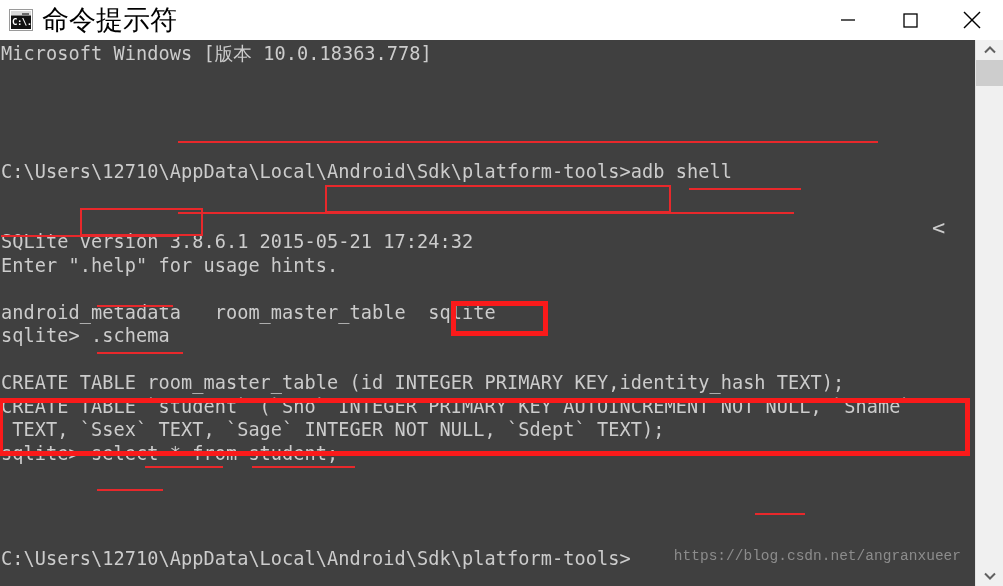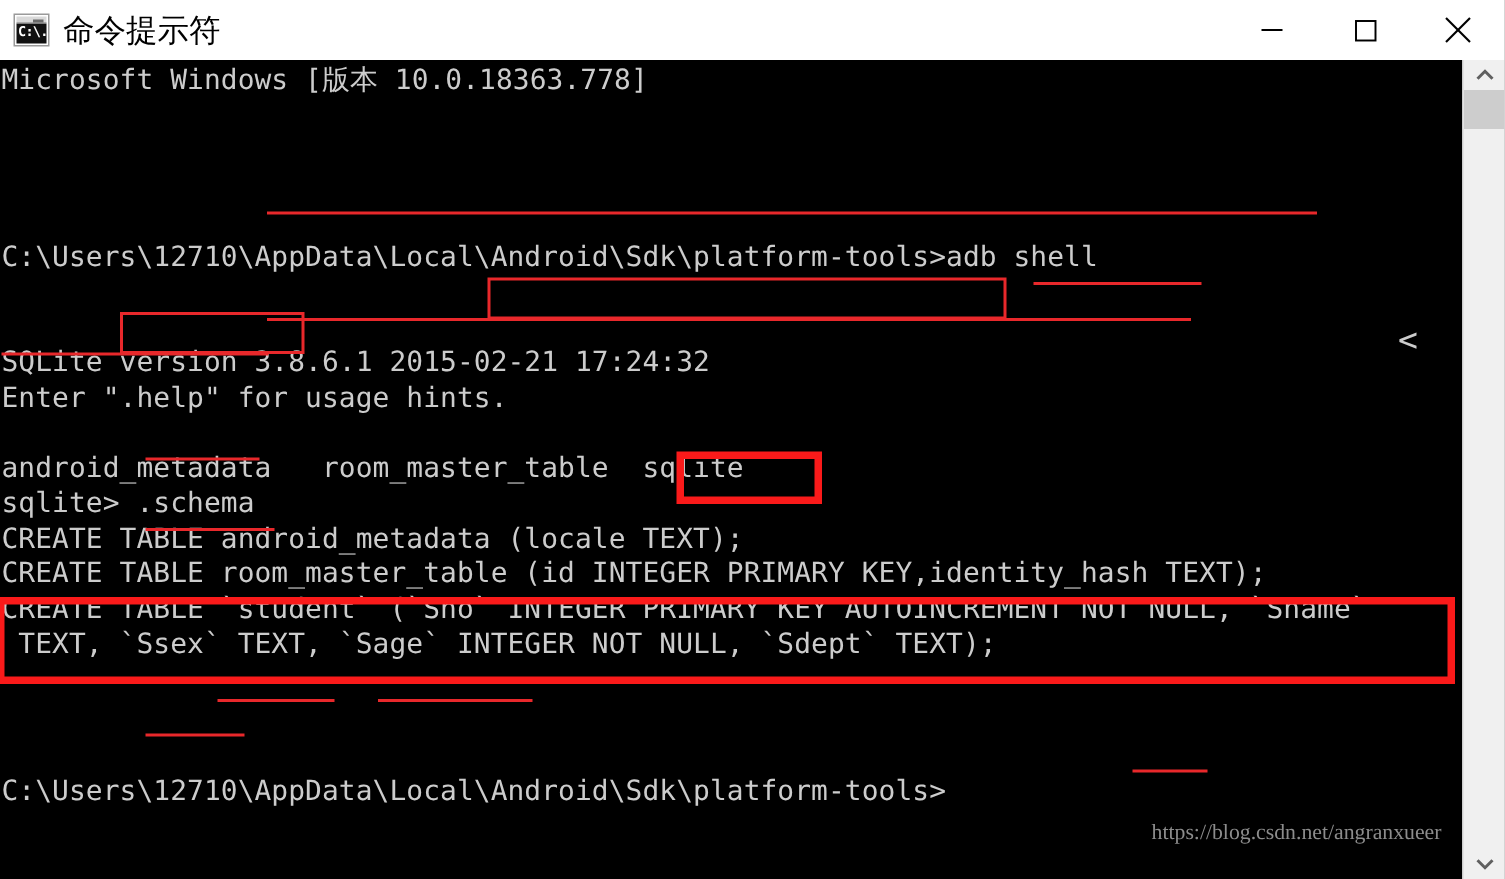--- a/index.html
+++ b/index.html
@@ -61,21 +61,21 @@
     text-align: left;
     padding-left: 1px;
     box-sizing: border-box;
     letter-spacing: -0.5px;
     overflow: hidden;
   }
   .title-text {
     position: absolute;
     left: 42px;
     top: 7px;
-    font-size: 21px;
+    font-size: 27px;
     line-height: 26px;
     color: #000000;
     font-family: "DejaVu Sans", sans-serif;
     white-space: nowrap;
   }
   .win-controls {
     position: absolute;
     right: 0; top: 0;
     height: 40px;
     display: flex;
@@ -90,21 +90,21 @@
     border: none;
     cursor: default;
   }
   .win-btn svg { display: block; }
   
   .terminal {
     position: absolute;
     left: 0; top: 40px;
     width: 975px;
     height: 546px;
-    background: #000000;
+    background: #404040;
     overflow: hidden;
   }
   .term-inner {
     position: relative;
     width: 100%;
     height: 100%;
   }
   .line {
     position: absolute;
     left: 1px;
@@ -138,21 +138,21 @@
   }
   .box-thick {
     border: 5px solid #fa1a1a;
     box-sizing: border-box;
   }
   
   .watermark {
     position: absolute;
     right: 14px;
     bottom: 22px;
-    font-family: Liberation Serif, serif;
+    font-family: Liberation Mono, monospace;
     font-size: 14.5px;
     color: #8c8c8c;
     white-space: nowrap;
   }
   
   .scrollbar {
     position: absolute;
     right: 0; top: 40px;
     width: 28px;
     height: 546px;
@@ -214,30 +214,30 @@
     </div>
   </div>
 
   <div class="terminal">
     <div class="term-inner">
 
       <div class="line" style="top:2px">Microsoft Windows [版本 10.0.18363.778]</div>
       <div class="line" style="top:49px"></div>
       <div class="line" style="top:96px"></div>
       <div class="line" style="top:119.5px">C:\Users\12710\AppData\Local\Android\Sdk\platform-tools&gt;adb shell</div>
-      <div class="line" style="top:190px">SQLite version 3.8.6.1 2015-02-21 17:24:32</div>
+      <div class="line" style="top:190px">SQLite version 3.8.6.1 2015-05-21 17:24:32</div>
       <div class="line" style="top:213.5px">Enter ".help" for usage hints.</div>
       <div class="line" style="top:260.5px">android_metadata   room_master_table  sqlite</div>
       <div class="line" style="top:284px">sqlite&gt; .schema</div>
-      <div class="line" style="top:307.5px">CREATE TABLE android_metadata (locale TEXT);</div>
       <div class="line" style="top:331px">CREATE TABLE room_master_table (id INTEGER PRIMARY KEY,identity_hash TEXT);</div>
       <div class="line" style="top:354.5px">CREATE TABLE `student` (`Sno` INTEGER PRIMARY KEY AUTOINCREMENT NOT NULL, `Sname`</div>
       <div class="line" style="top:378px"> TEXT, `Ssex` TEXT, `Sage` INTEGER NOT NULL, `Sdept` TEXT);</div>
+      <div class="line" style="top:401.5px">sqlite&gt; select * from student;</div>
       <div class="line" style="top:472px"></div>
-      <div class="line" style="top:476px">C:\Users\12710\AppData\Local\Android\Sdk\platform-tools&gt;</div>
+      <div class="line" style="top:507px">C:\Users\12710\AppData\Local\Android\Sdk\platform-tools&gt;</div>
 
       <div class="chev" style="left:932px; top:176px">&lt;</div>
 
       <div class="ann underline" style="left:178px; top:101px; width:700px"></div>
 
       <div class="ann underline" style="left:689px; top:148px; width:112px"></div>
 
       <div class="ann underline" style="left:178px; top:171.5px; width:616px"></div>
 
       <div class="ann box-thin" style="left:325px; top:145px; width:346px; height:28px"></div>

